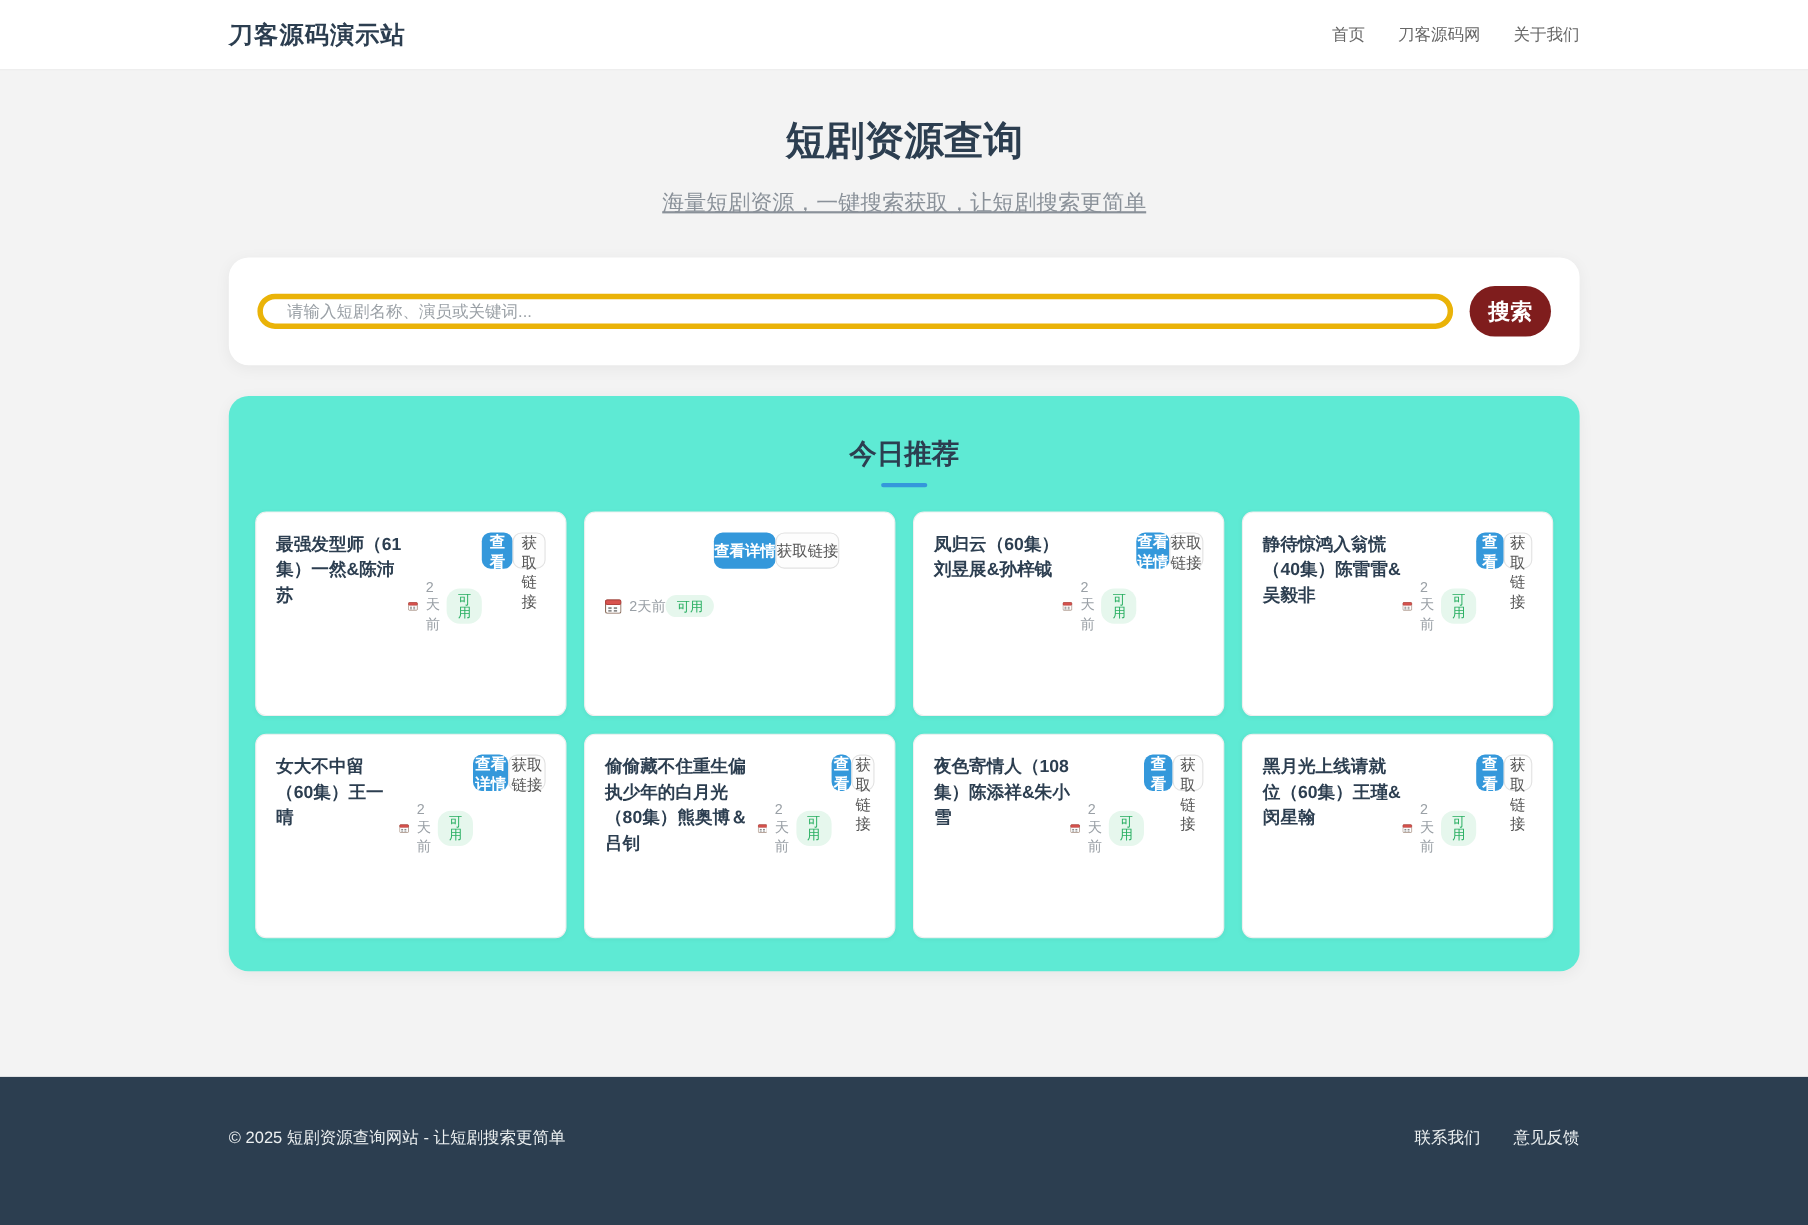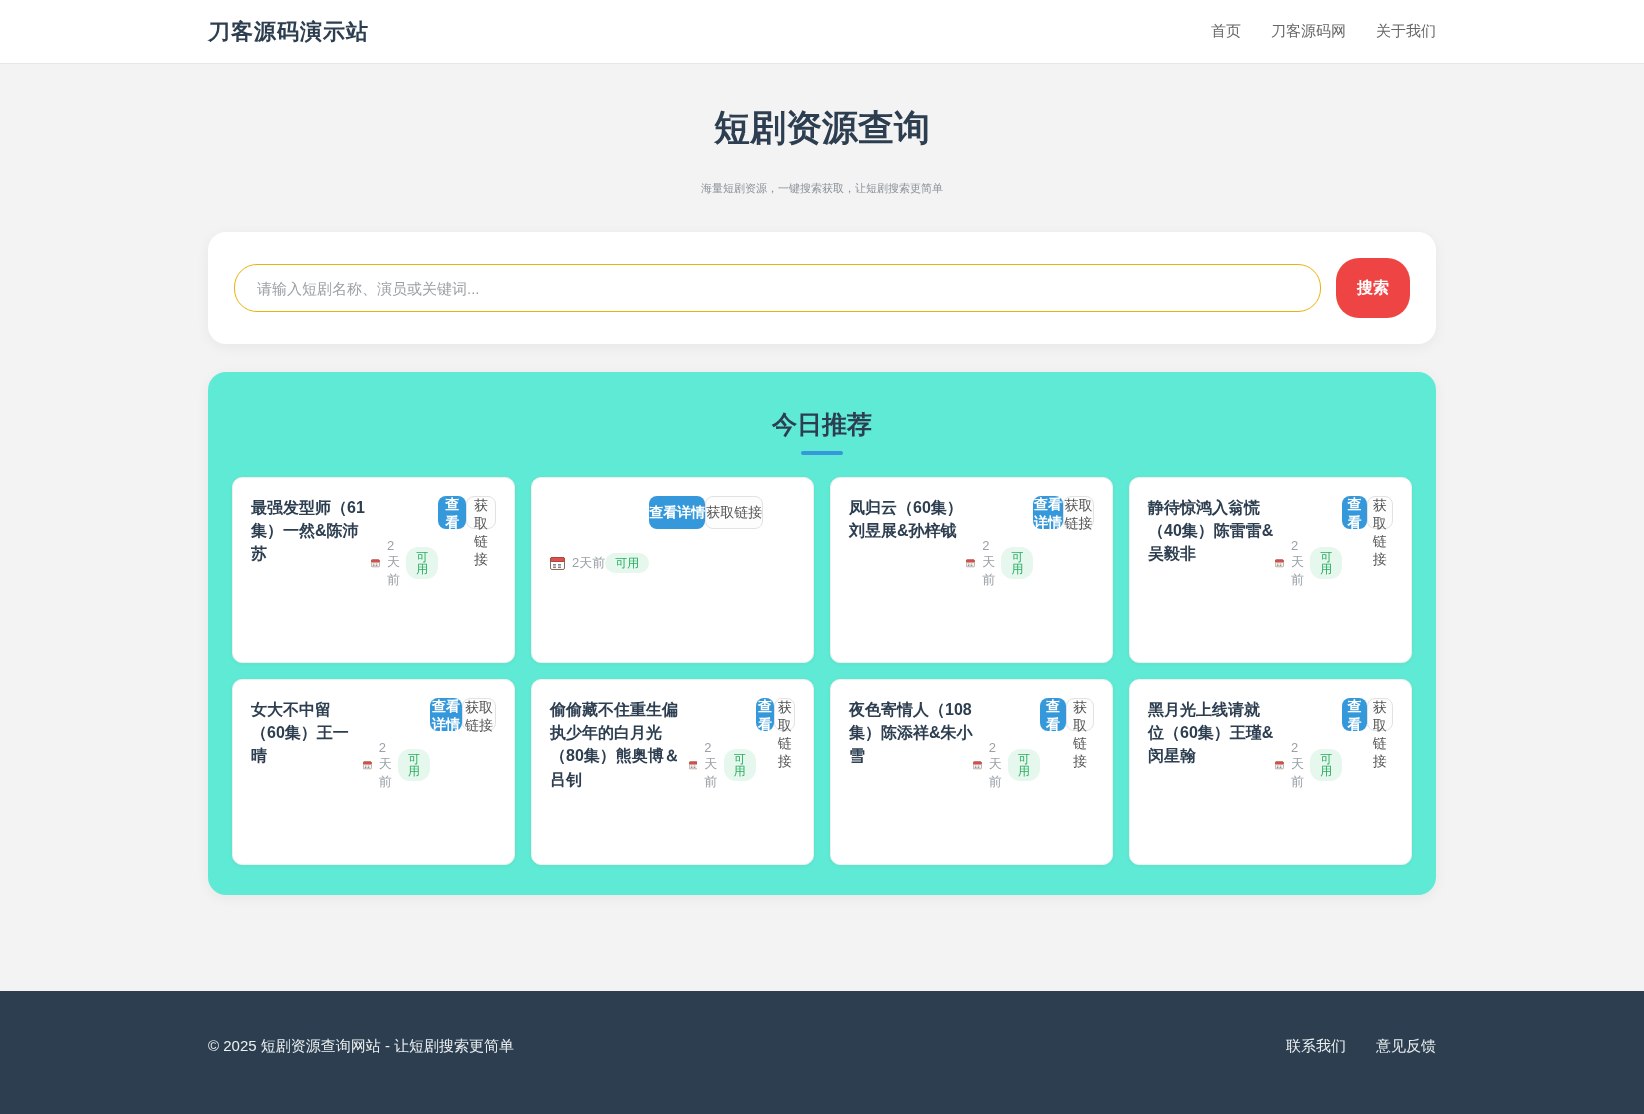--- a/index.html
+++ b/index.html
@@ -20,38 +20,38 @@
     flex:none;
   }
   .header .container { height:100%; display:flex; align-items:center; justify-content:space-between; }
   .logo { font-size:22px; font-weight:bold; color:#2c3e50; letter-spacing:1px; cursor:pointer; }
   .nav { display:flex; gap:30px; }
   .nav a { font-size:15px; color:#666; text-decoration:none; cursor:pointer; }
 
   
   .hero { text-align:center; padding-top:40px; }
   .hero-title { font-size:36px; font-weight:bold; color:#2c3e50; }
-  .hero-subtitle { margin-top:28px; font-size:11px; color:#8a9199; }
+  .hero-subtitle { margin-top:18px; font-size:20px; color:#8a9199;text-decoration:underline; }
 
   
   .search-card {
     background:#fff; border-radius:18px;
     box-shadow:0 3px 14px rgba(0,0,0,0.05);
     margin-top:36px; padding:26px 26px;
     display:flex; align-items:center; gap:15px;
   }
   .search-input {
-    flex:1; height:48px; border:1px solid #eab308; border-radius:23px;
+    flex:1; height:32px; border:5px solid #eab308; border-radius:23px;
     padding:0 22px; font-size:15px; color:#333; outline:none;
     font-family:inherit; background:#fff;
   }
   .search-input::placeholder { color:#9aa0a6; }
   .search-btn {
-    width:74px; height:60px; border:none; border-radius:23px;
-    background:#ef4444; color:#fff; font-size:16px; font-weight:bold;
+    width:74px; height:46px; border:none; border-radius:23px;
+    background:#7f1d1d; color:#fff; font-size:20px; font-weight:bold;
     cursor:pointer; font-family:inherit; flex:none;
   }
 
   
   .reco-card {
     background:#5eead4; border-radius:18px;
     box-shadow:0 3px 14px rgba(0,0,0,0.05);
     margin-top:28px; margin-bottom:96px;
     padding:36px 24px 30px;
   }

